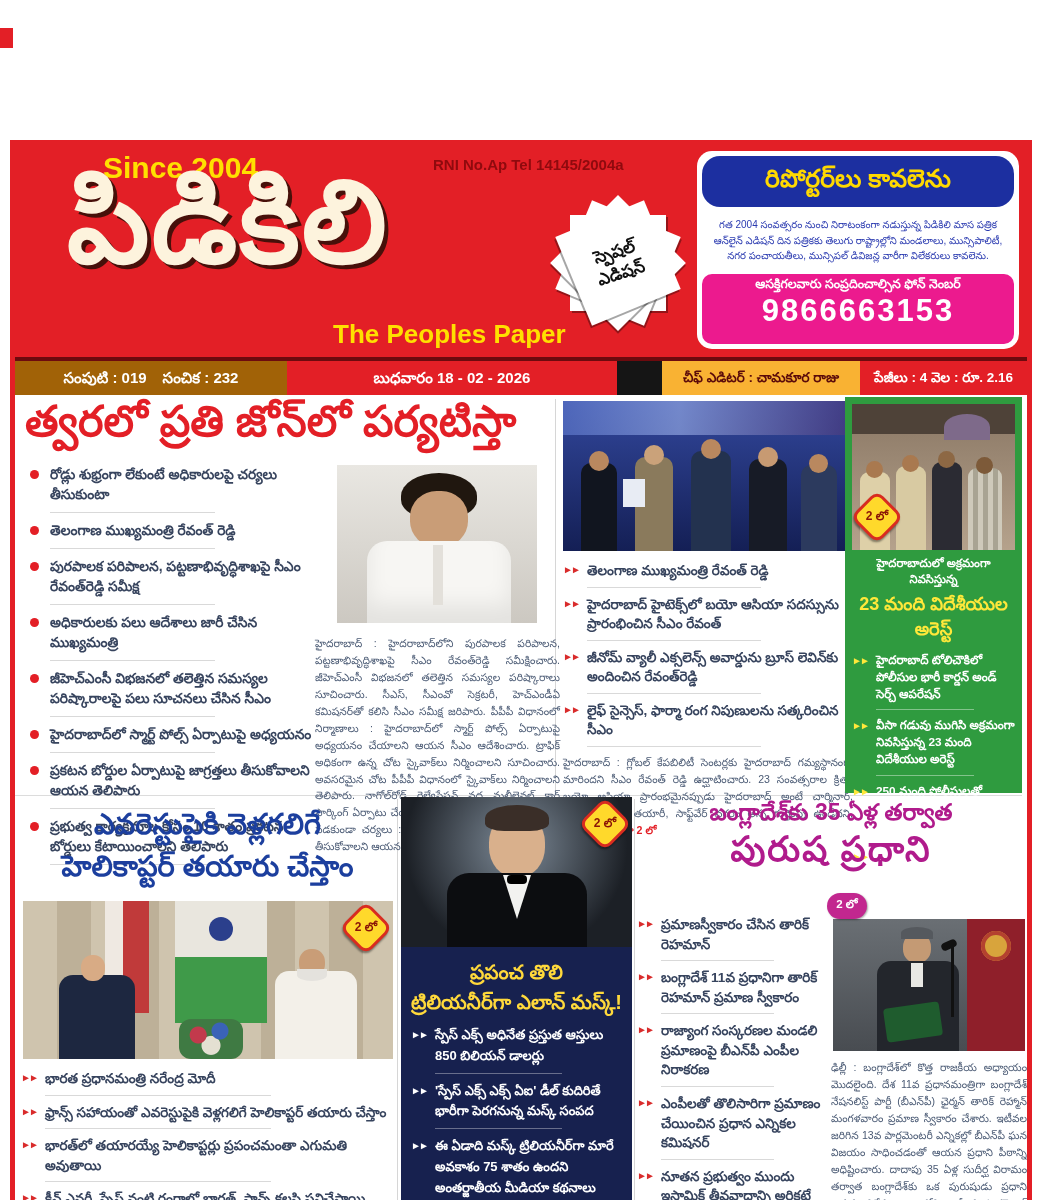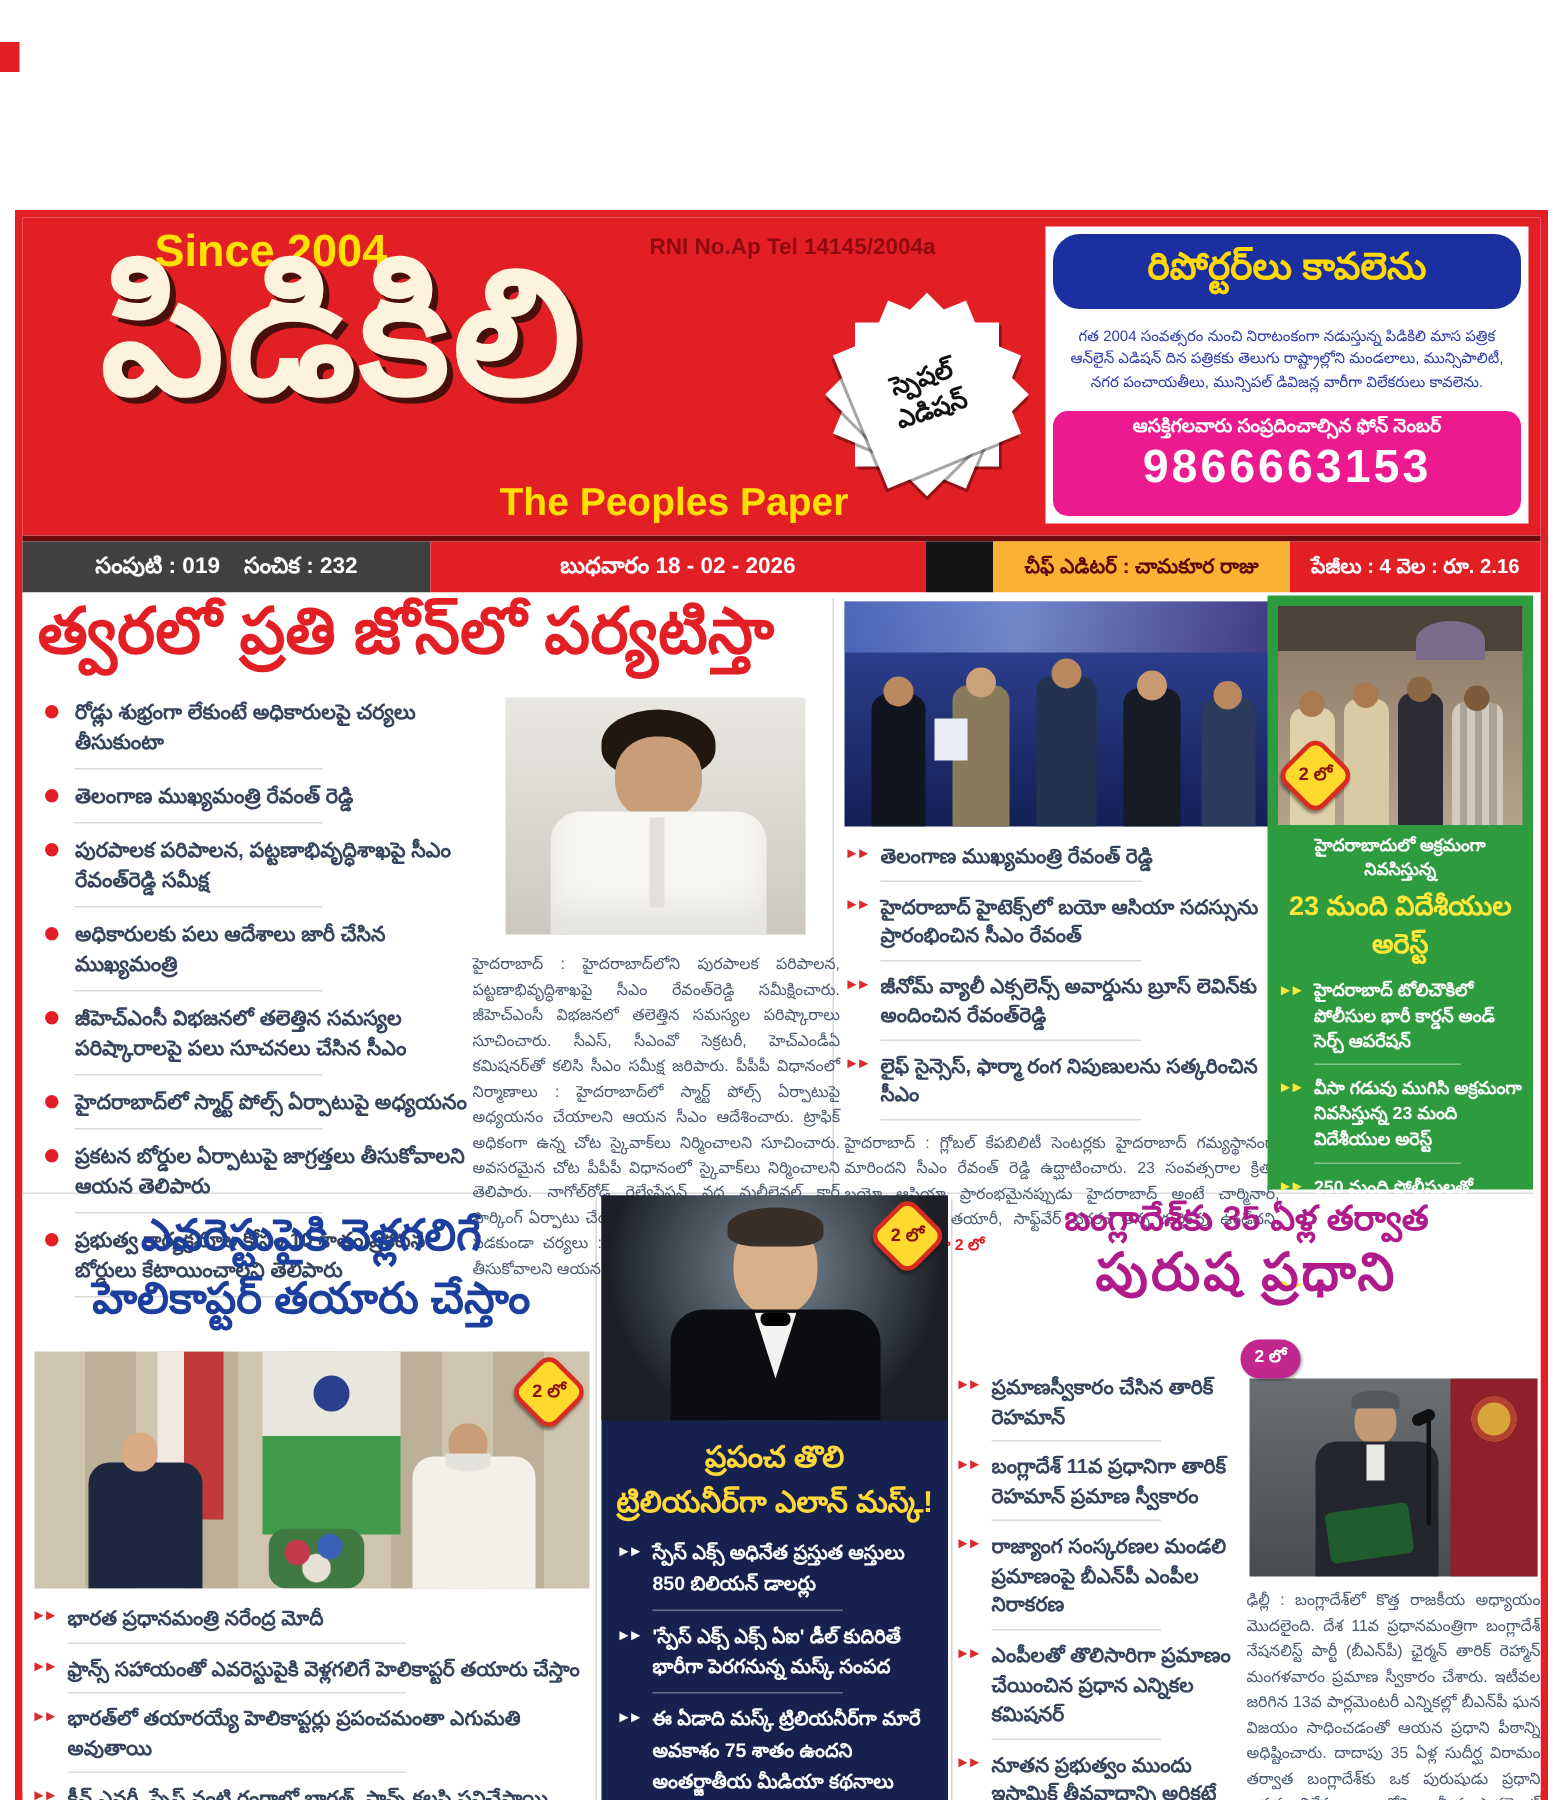--- a/index.html
+++ b/index.html
@@ -13,31 +13,31 @@
   .masthead { position:relative; width:100%; height:212px; background:#e31f26; overflow:hidden; }
   .since { position:absolute; left:88px; top:6px; color:#ffe000; font-size:30px; font-weight:800; }
   .rni { position:absolute; left:418px; top:11px; color:#8f0a0e; font-size:15px; font-weight:700; }
   .paper-title { position:absolute; left:52px; top:14px; color:#fdf3dd; font-size:116px; line-height:1.1; font-weight:800; letter-spacing:2px; text-shadow:4px 4px 0 #47100a; }
   .tagline { position:absolute; left:318px; top:174px; color:#ffe000; font-size:26px; font-weight:800; }
   .starburst { position:absolute; left:543px; top:58px; width:120px; height:120px; }
   .burst-layer { position:absolute; inset:12px; background:#fff; box-shadow:2px 2px 0 rgba(0,0,0,.35); }
   .bl2 { transform:rotate(22.5deg); } .bl3 { transform:rotate(45deg); } .bl4 { transform:rotate(67.5deg); }
   .burst-text { position:absolute; inset:0; display:flex; flex-direction:column; align-items:center; justify-content:center; transform:rotate(-18deg); color:#111; font-weight:800; font-size:17px; line-height:1.3; }
 
-  .ad { position:absolute; right:8px; top:6px; width:322px; height:198px; background:#fff; border-radius:0; padding:5px; display:flex; flex-direction:column; justify-content:space-between; }
+  .ad { position:absolute; right:8px; top:6px; width:322px; height:198px; background:#fff; border-radius:15px; padding:5px; display:flex; flex-direction:column; justify-content:space-between; }
   .ad-title { background:#1c2fa0; color:#ffd900; font-size:25px; font-weight:800; text-align:center; border-radius:18px; padding:8px 4px; }
   .ad-body { color:#2a3ab0; font-size:10px; line-height:1.55; text-align:center; padding:4px 3px; }
   .ad-phone { background:#ec1a8e; border-radius:10px; text-align:center; color:#fff; padding:3px 2px 16px; }
   .ad-contact { font-size:12.5px; font-weight:700; }
   .ad-number { font-size:31px; font-weight:800; letter-spacing:2px; line-height:1.1; }
 
   
   .infobar { width:100%; height:38px; border-top:4px solid #6d0a0e; display:flex; }
   .seg { height:34px; line-height:34px; text-align:center; font-size:15px; font-weight:700; color:#fff; white-space:nowrap; overflow:hidden; }
-  .seg-blue { width:272px; background:#404040; display:flex; justify-content:center; gap:16px; }
+  .seg-blue { width:272px; background:#a16207; display:flex; justify-content:center; gap:16px; }
   .seg-date { width:330px; background:#e31f26; }
   .seg-black { width:45px; background:#151515; }
   .seg-yellow { width:198px; background:#f9b233; color:#5a0a0a; font-size:13.5px; }
   .seg-red2 { flex:1; background:#e31f26; font-size:13.5px; }
 
   
   .content { position:relative; width:100%; height:812px; background:#fff; overflow:hidden; }
   .vline { position:absolute; width:1px; background:#d6d6d6; }
   .hline { position:absolute; height:1px; background:#dcdcdc; }
 

